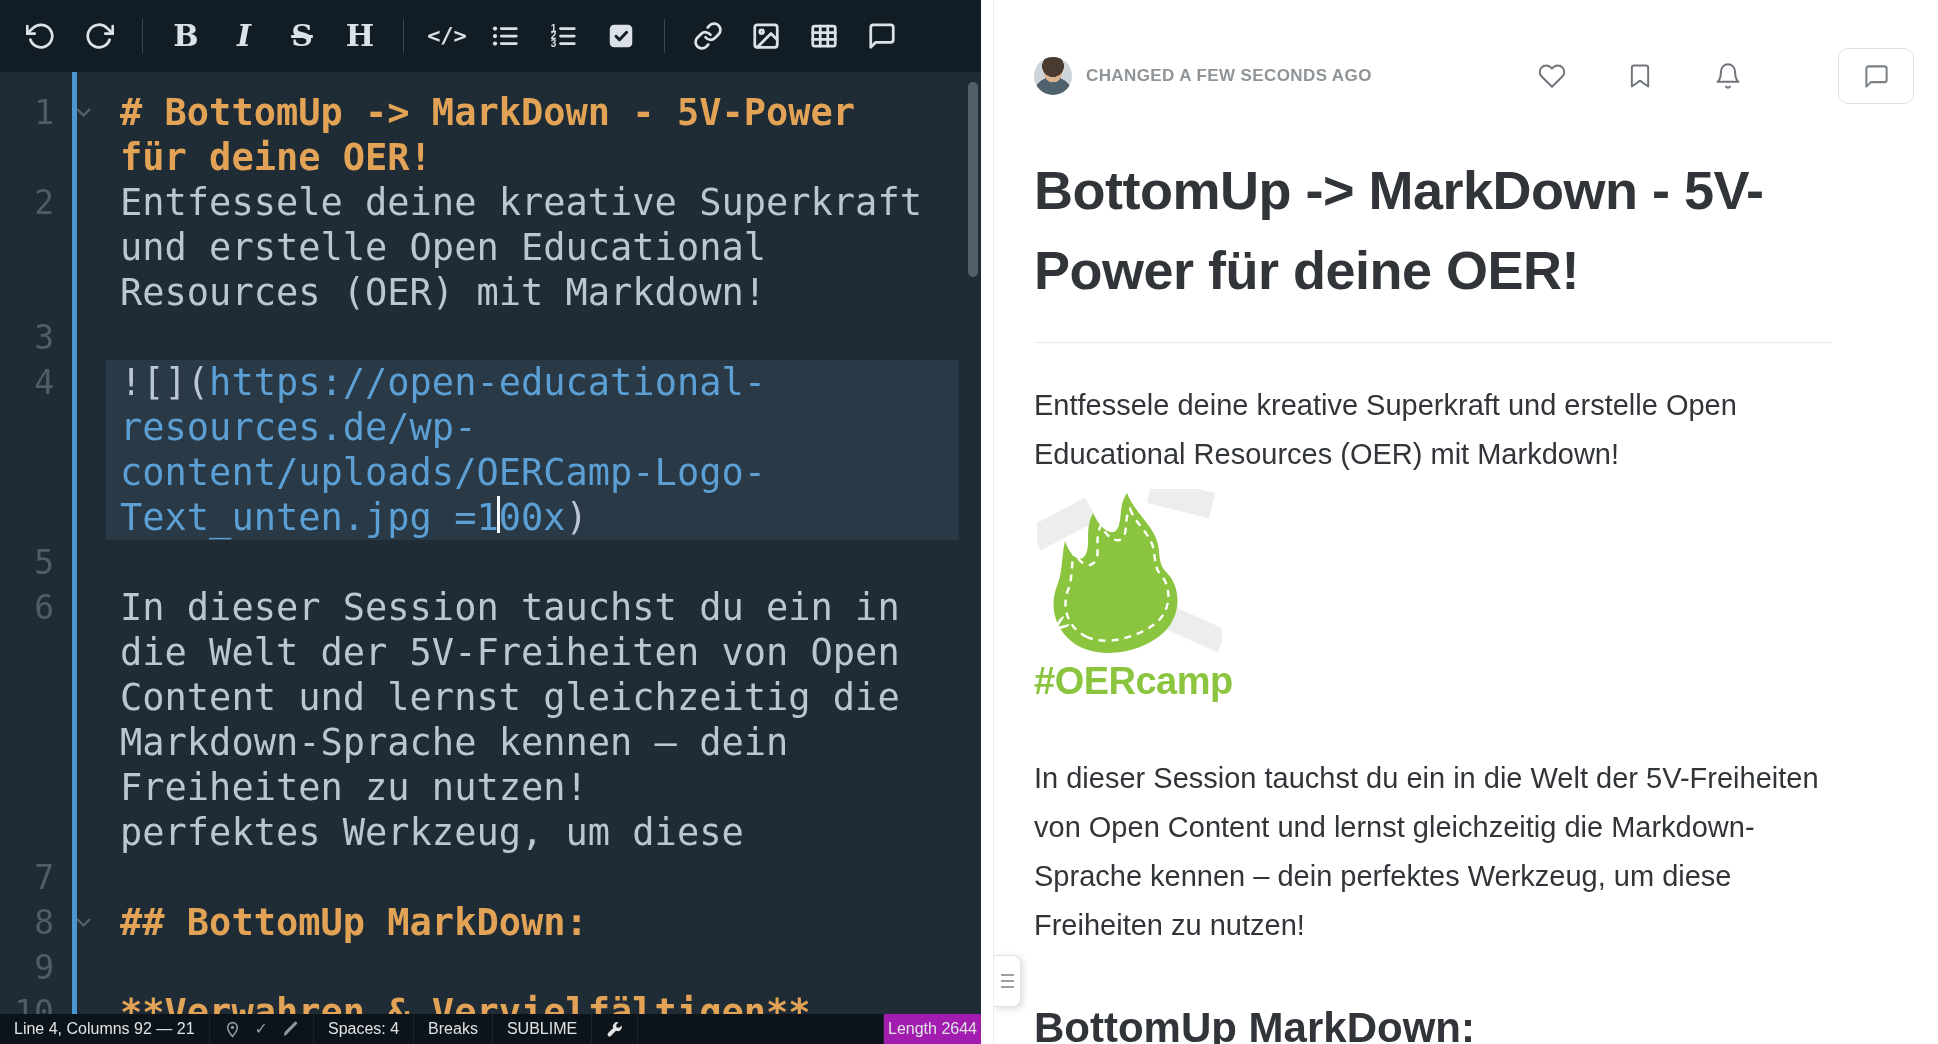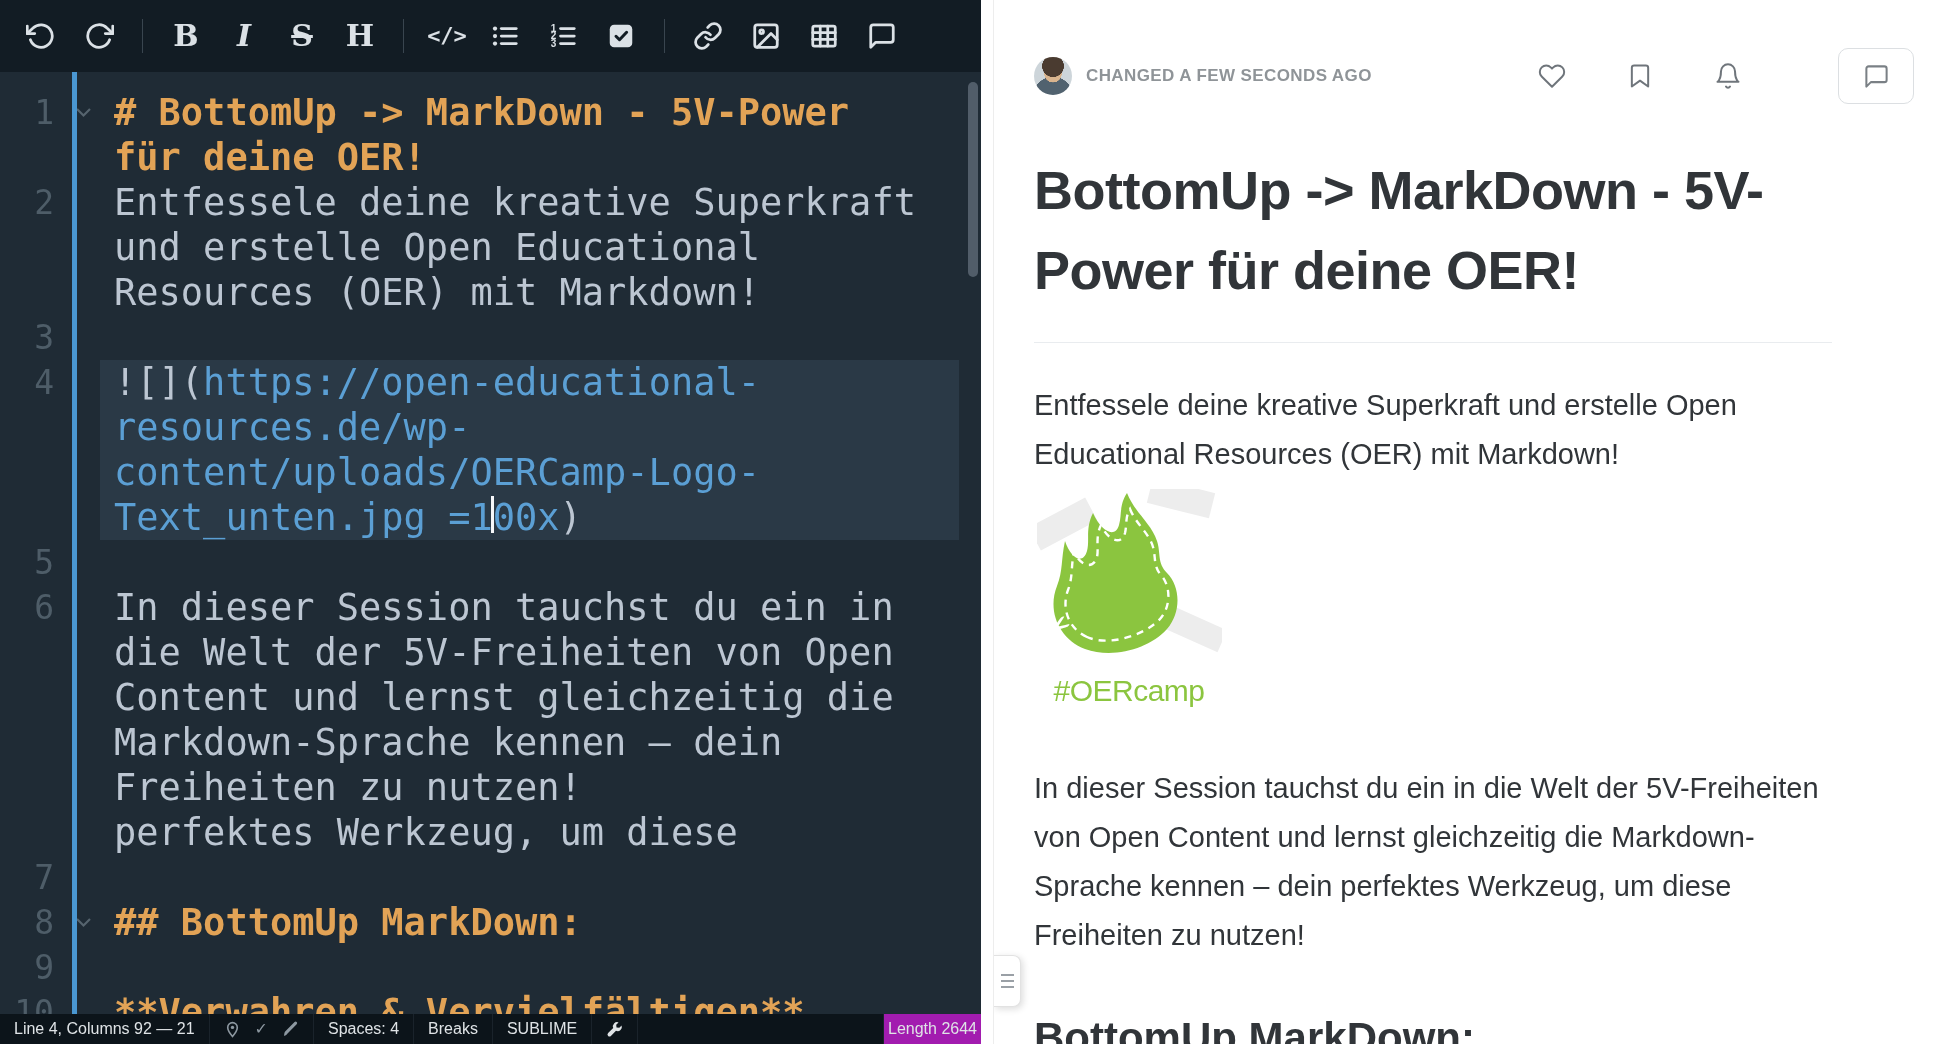--- a/index.html
+++ b/index.html
@@ -40,21 +40,21 @@
 
   .editor-body { flex: 1; position: relative; overflow: hidden; padding-top: 18px; }
   .blue-strip { position: absolute; left: 72px; top: 0; bottom: 0; width: 5px; background: #4a97d2; }
   .crow { display: flex; height: 45px; align-items: stretch; }
   .lnum {
     width: 60px; flex-shrink: 0; text-align: right; padding-right: 6px;
     color: #4e5d68; font: 33px/45px "DejaVu Sans Mono", monospace;
   }
   .fold { width: 34px; flex-shrink: 0; display: flex; align-items: center; justify-content: flex-end; padding-right: 2px; }
   .ctext {
-    flex: 1; margin-left: 20px; margin-right: 22px;
+    flex: 1; margin-left: 26px; margin-right: 22px;
     font: 37px/45px "DejaVu Sans Mono", monospace; white-space: pre;
     color: #bcc6d2;
   }
   .crow.hl .ctext { background: #2a3946; box-shadow: -14px 0 0 #2a3946; }
   .seg-h { color: #e2a356; font-weight: bold; }
   .seg-t { color: #bcc6d2; }
   .seg-p { color: #bcc6d2; }
   .seg-l { color: #5b9fd4; }
   .cursor { display: inline-block; width: 3px; height: 37px; background: #f5f7f9; vertical-align: text-top; margin: 0 -1.5px; }
   .scroll-thumb {
@@ -108,21 +108,21 @@
   .comment-btn svg { width: 27px; height: 27px; fill: none; stroke: currentColor; stroke-width: 1.8; stroke-linejoin: round; }
 
   .preview-content { width: 838px; padding-left: 40px; color: #313539; }
   .preview-content h1 {
     font-size: 54px; line-height: 80px; font-weight: bold; letter-spacing: -0.5px;
     margin: 46px 0 0; padding-bottom: 32px; border-bottom: 1px solid #e9ecef;
   }
   .preview-content p { font-size: 29px; line-height: 49px; margin: 38px 0 0; }
   .preview-content p.p2 { margin-top: 55px; }
   .logo { margin-top: 10px; width: 190px; text-align: center; }
-  .logo-caption { font-weight: normal; font-size: 30px; line-height: 36px; color: #8bc53f; margin-top: 10px; letter-spacing: -0.5px; }
+  .logo-caption { font-weight: bold; font-size: 38px; line-height: 36px; color: #8bc53f; margin-top: 0; letter-spacing: -0.5px; }
   .preview-content h2 {
     font-size: 42px; line-height: 40px; font-weight: bold;
     margin: 58px 0 0; padding-bottom: 14px; border-bottom: 1px solid #e9ecef;
   }
 </style>
 </head>
 <body>
 
 <div class="app">
 

